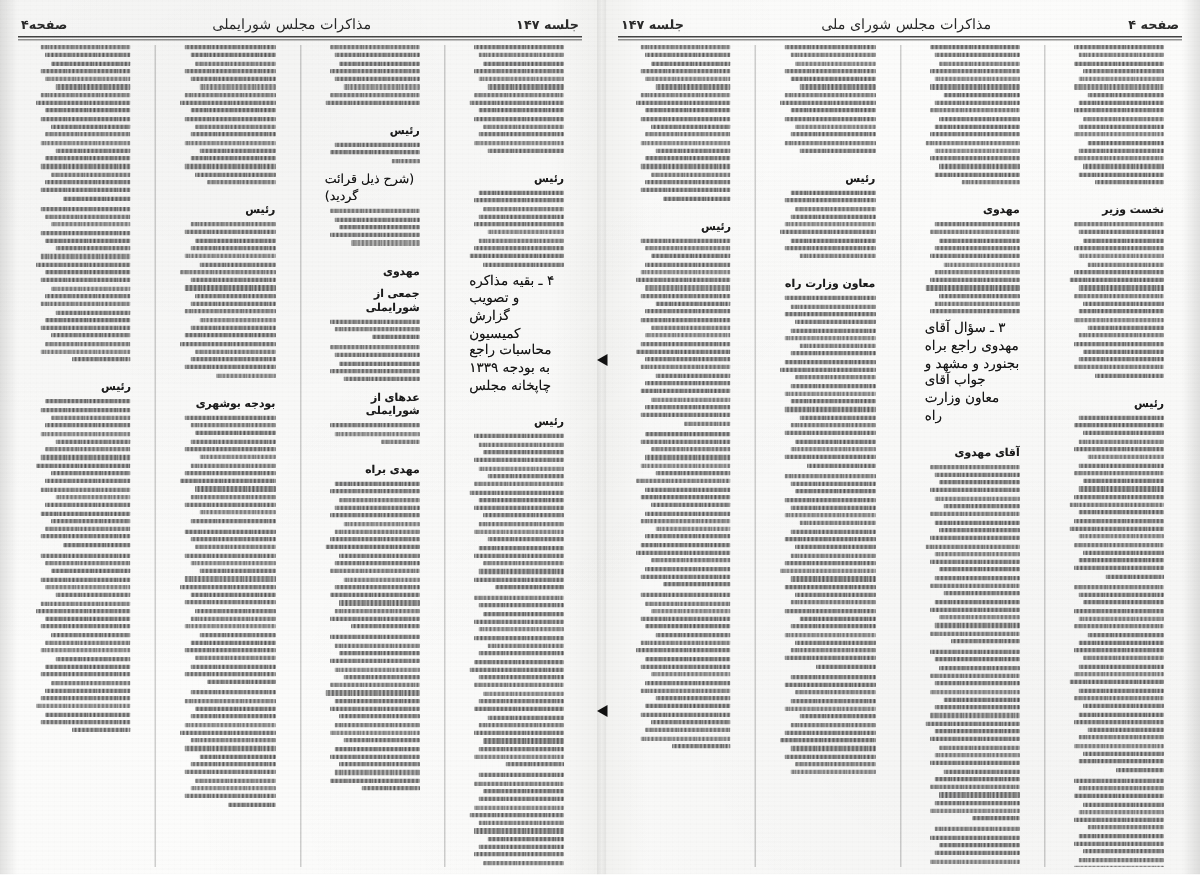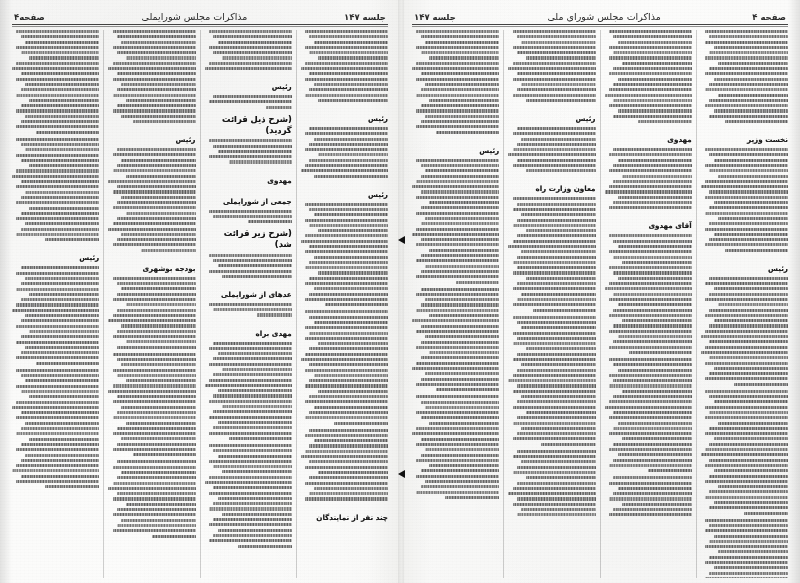--- a/index.html
+++ b/index.html
@@ -33,21 +33,21 @@
   .rh-center{font-size:9.5px;font-weight:normal;letter-spacing:.3px;}
   .rule{height:0;border-top:1.6px solid #222;margin:2px 4px 0 4px;opacity:.85;}
   .rule.thin{border-top:.8px solid #3a3a3a;margin-top:1px;opacity:.55;}
 
   
   .cols{
     position:relative;display:flex;flex-direction:row;gap:0;
     height:548px;margin-top:3px;
   }
   .col{
-    position:relative;flex:1 1 0;padding:0 4px;box-sizing:border-box;
+    position:relative;flex:1 1 0;padding:0 16px;box-sizing:border-box;
     overflow:hidden;
   }
   .col + .col{border-right:.7px solid rgba(0,0,0,.18);}
 
   
   .para{margin:0 0 4px 0;}
   .ln{
     height:3.05px;margin-bottom:2.25px;border-radius:.5px;
     background:linear-gradient(90deg,
         rgba(35,35,35,.80) 0%, rgba(35,35,35,.30) 7%, rgba(30,30,30,.78) 14%,
@@ -60,21 +60,21 @@
   }
   .ln.v2{background-position:5px 0;opacity:.86;}
   .ln.v3{background-position:11px 0;opacity:.95;}
   .ln.v4{background-position:3px 0;opacity:.80;}
   .ln.w95{width:95%} .ln.w90{width:90%} .ln.w85{width:85%}
   .ln.w80{width:80%} .ln.w72{width:72%} .ln.w62{width:62%}
   .ln.w50{width:50%} .ln.w40{width:40%} .ln.w30{width:30%}
 
   
   .heading{
-    text-align:right;font-weight:bold;line-height:1.28;
+    text-align:left;font-weight:normal;line-height:1.28;
     font-size:8.4px;letter-spacing:.1px;color:#151515;
     margin:5px 0 4px 0;text-shadow:0 0 .35px rgba(0,0,0,.5);
   }
   .heading.big{font-size:9px;line-height:1.3;}
   .speaker{
     font-weight:bold;font-size:7.2px;color:#1b1b1b;
     display:inline-block;margin:2px 0 1px 0;
     text-shadow:0 0 .3px rgba(0,0,0,.45);
   }
   .speaker-line{margin:1px 0 2px 0;}
@@ -267,20 +267,21 @@
             <div class="ln w90"></div>
               <div class="ln w95"></div>
               <div class="ln v4 w80"></div>
             <div class="ln v2 w90"></div>
               <div class="ln w95"></div>
               <div class="ln v3 w88"></div>
             <div class="ln w85"></div>
               <div class="ln v2 w90"></div>
               <div class="ln w95"></div>
           </div>
+          <div class="heading big">۳ ـ سؤال آقای مهدوی راجع براه بجنورد و مشهد و جواب آقای معاون وزارت راه</div>
           <div class="speaker-line">
             <span class="speaker">آقای مهدوی</span>
           </div>
           <div class="para">
             <div class="ln v2 w95"></div>
               <div class="ln w90"></div>
               <div class="ln v3 w85"></div>
             <div class="ln w95"></div>
               <div class="ln v4 w90"></div>
               <div class="ln w80"></div>
@@ -583,20 +584,21 @@
               <div class="ln w95"></div>
               <div class="ln v2 w85"></div>
             <div class="ln w90"></div>
               <div class="ln w95"></div>
               <div class="ln v4 w80"></div>
             <div class="ln v2 w90"></div>
               <div class="ln w95"></div>
               <div class="ln v3 w88"></div>
             <div class="ln w85"></div>
           </div>
+          <div class="heading big">۴ ـ بقیه مذاکره و تصویب گزارش کمیسیون محاسبات راجع به بودجه ۱۳۳۹ چاپخانه مجلس</div>
           <div class="speaker-line">
             <span class="speaker">رئیس</span>
           </div>
           <div class="para">
             <div class="ln w95"></div>
               <div class="ln v2 w90"></div>
               <div class="ln v3 w85"></div>
             <div class="ln w95"></div>
               <div class="ln v4 w90"></div>
               <div class="ln w80"></div>
@@ -692,21 +694,20 @@
             <span class="speaker">مهدوی</span>
           </div>
           <div class="speaker-line">
             <span class="speaker">جمعی از شورایملی</span>
           </div>
           <div class="para">
             <div class="ln w95"></div>
               <div class="ln v2 w90"></div>
               <div class="ln v3 w50"></div>
           </div>
-          <div class="heading">(شرح زیر قرائت شد)</div>
           <div class="para">
             <div class="ln v2 w95"></div>
               <div class="ln w90"></div>
               <div class="ln v3 w85"></div>
             <div class="ln w95"></div>
               <div class="ln w80"></div>
           </div>
           <div class="speaker-line">
             <span class="speaker">عدهای از شورایملی</span>
           </div>

